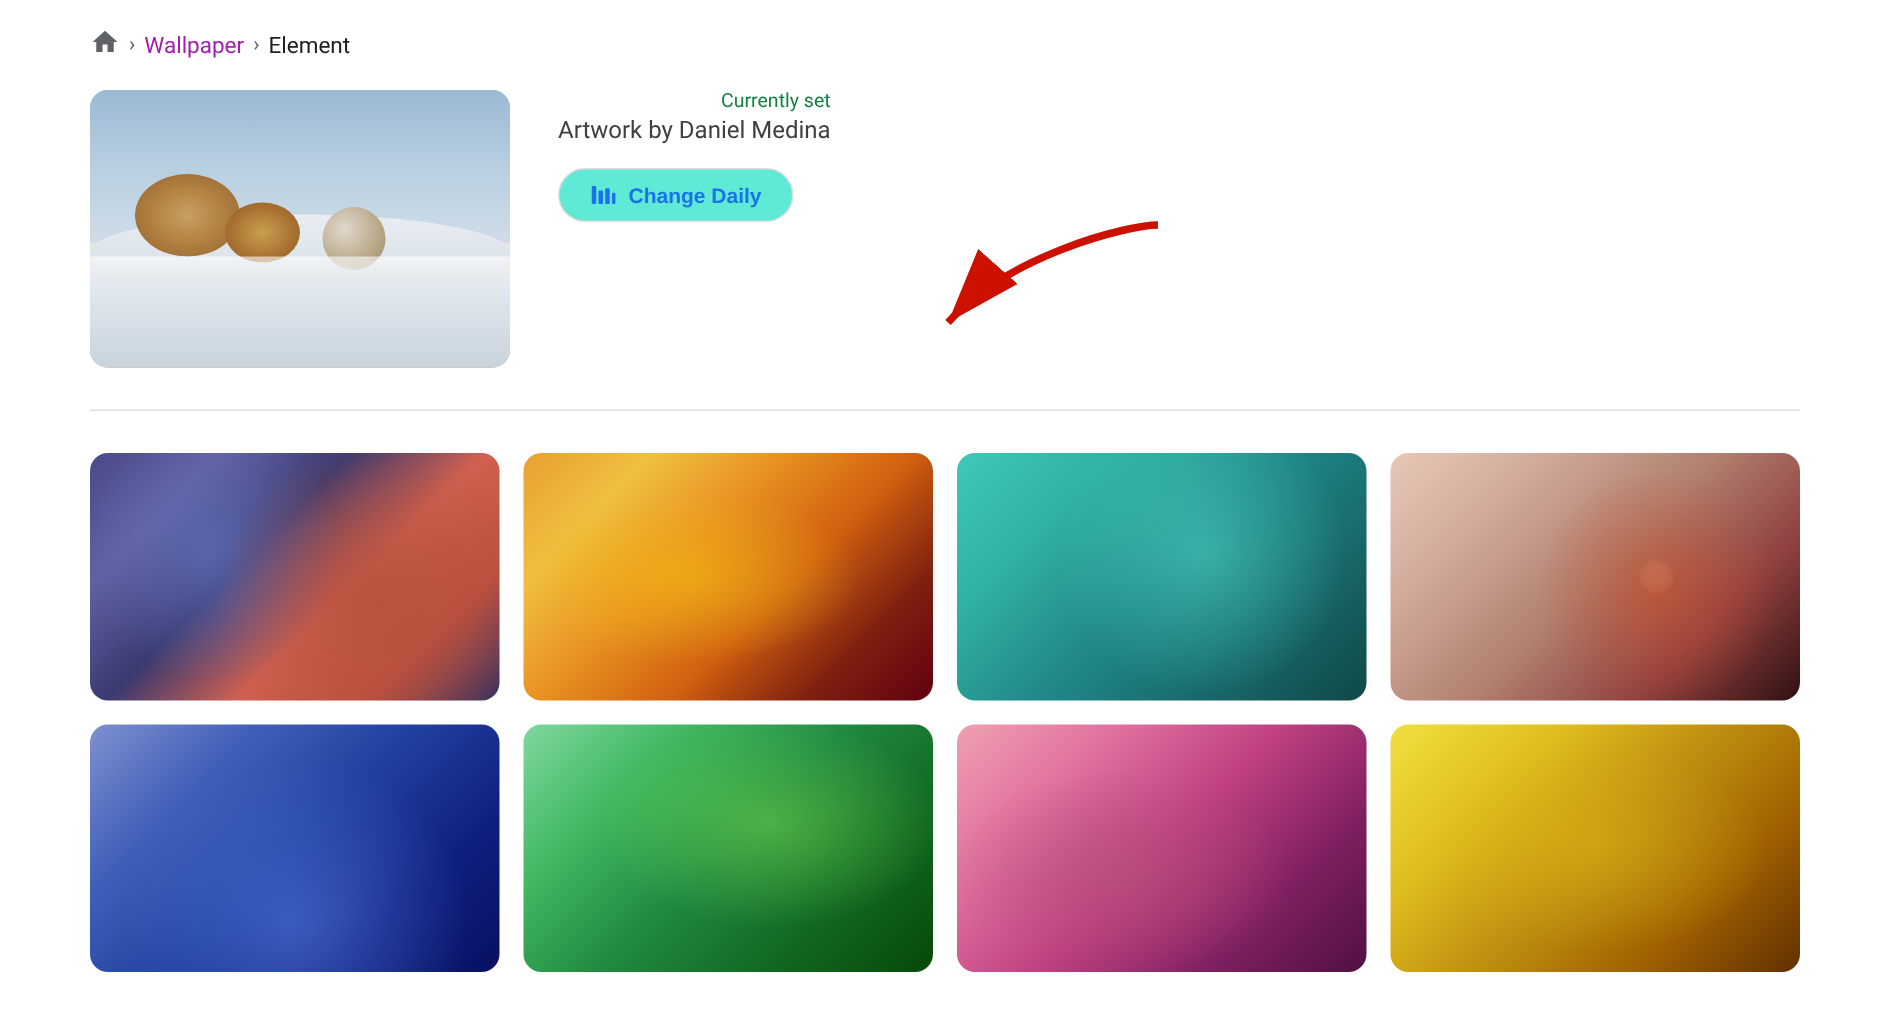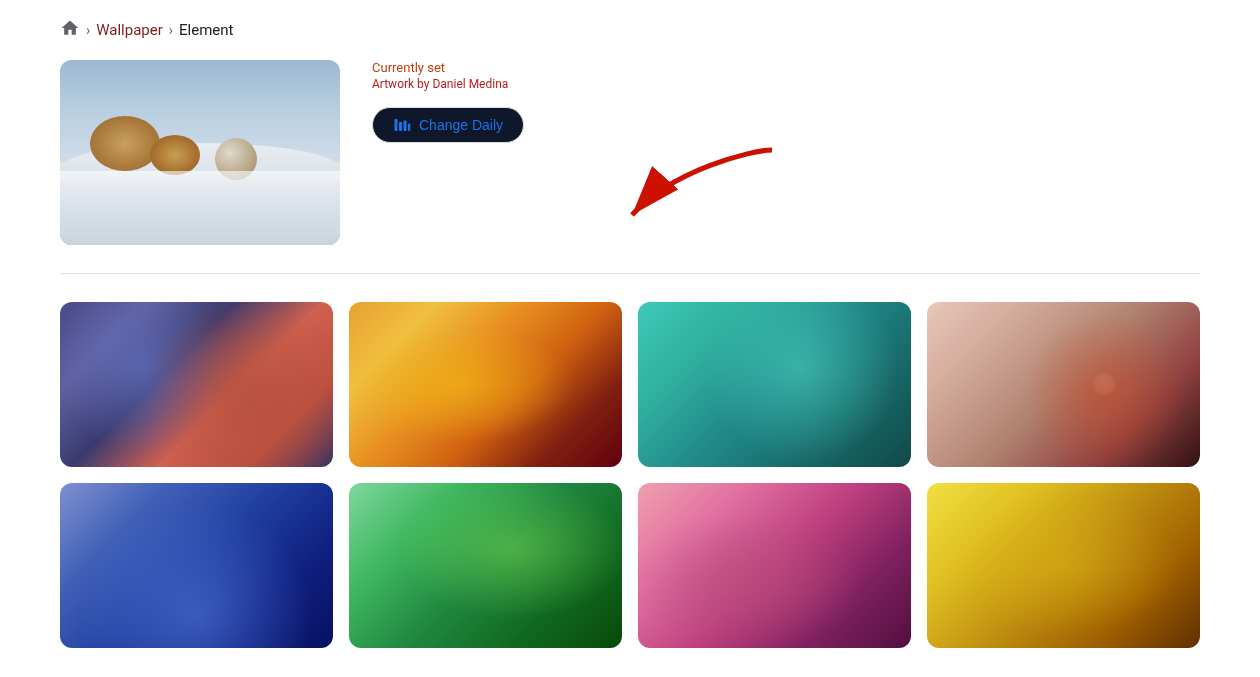--- a/index.html
+++ b/index.html
@@ -23,21 +23,21 @@
     .breadcrumb-home-icon svg {
       width: 20px;
       height: 20px;
       fill: #5f6368;
     }
     .breadcrumb-chevron {
       color: #5f6368;
       font-size: 14px;
     }
     .breadcrumb-wallpaper {
-      color: #7f1d1d;
+      color: #a21caf;
       cursor: pointer;
     }
     .breadcrumb-element {
       color: #202124;
       font-weight: 400;
     }
 
     
     .main {
       padding: 0 60px;
@@ -106,48 +106,49 @@
     }
     .preview-snow-drift {
       position: absolute;
       bottom: 0; left: 0; right: 0;
       height: 40%;
       background: linear-gradient(180deg, rgba(255,255,255,0.6) 0%, #dde4ec 40%, #c8d4dc 100%);
     }
 
     .currently-set-label {
       font-size: 13px;
-      color: #c2410c;
+      color: #15803d;
+      text-align: right;
     }
 
     .wallpaper-title {
       font-size: 28px;
       font-weight: 500;
       color: #202124;
       line-height: 1.2;
     }
 
     .artwork-credit {
-      font-size: 12px;
-      color: #b91c1c;
+      font-size: 16px;
+      color: #404040;
       margin-top: 2px;
     }
 
     .change-daily-btn {
       display: inline-flex;
       align-items: center;
       gap: 8px;
       margin-top: 16px;
       padding: 8px 20px;
       border: 1.5px solid #dadce0;
       border-radius: 24px;
-      background: #0f172a;
+      background: #5eead4;
       cursor: pointer;
       font-size: 14px;
-      font-weight: 400;
+      font-weight: 700;
       color: #1a73e8;
       transition: background 0.15s;
     }
 
     .change-daily-icon {
       display: flex;
       align-items: center;
     }
 
     

